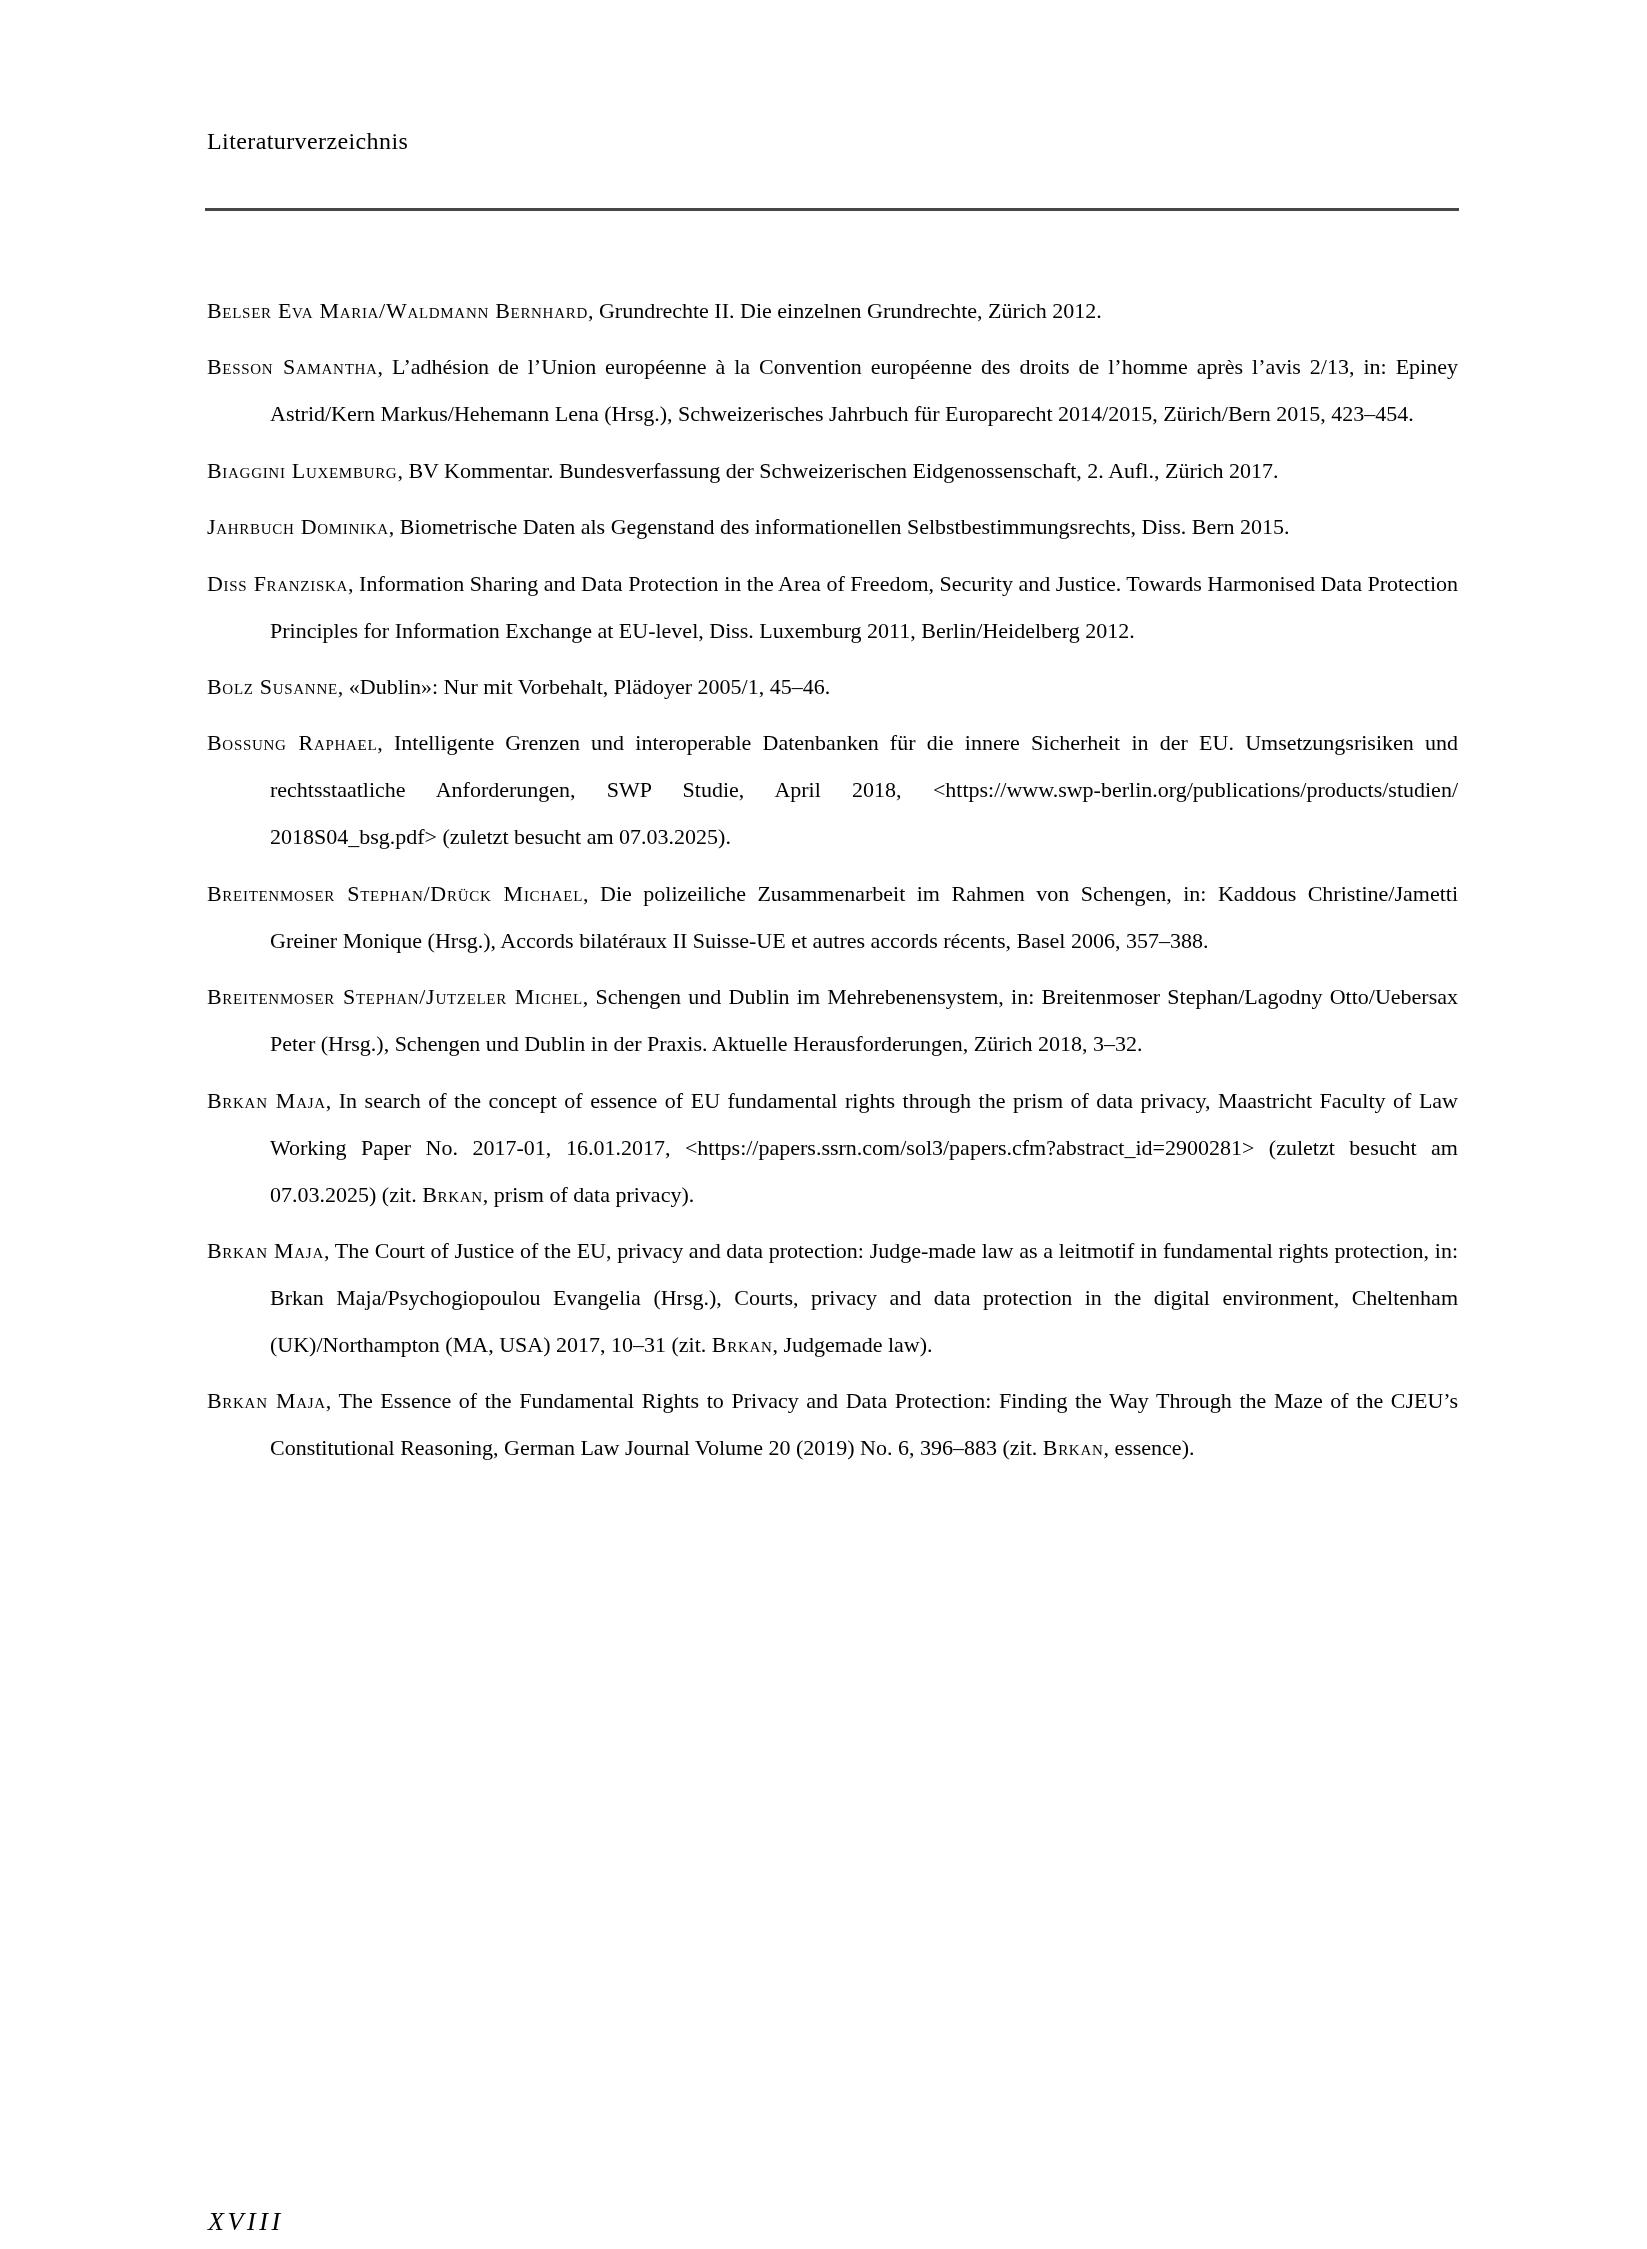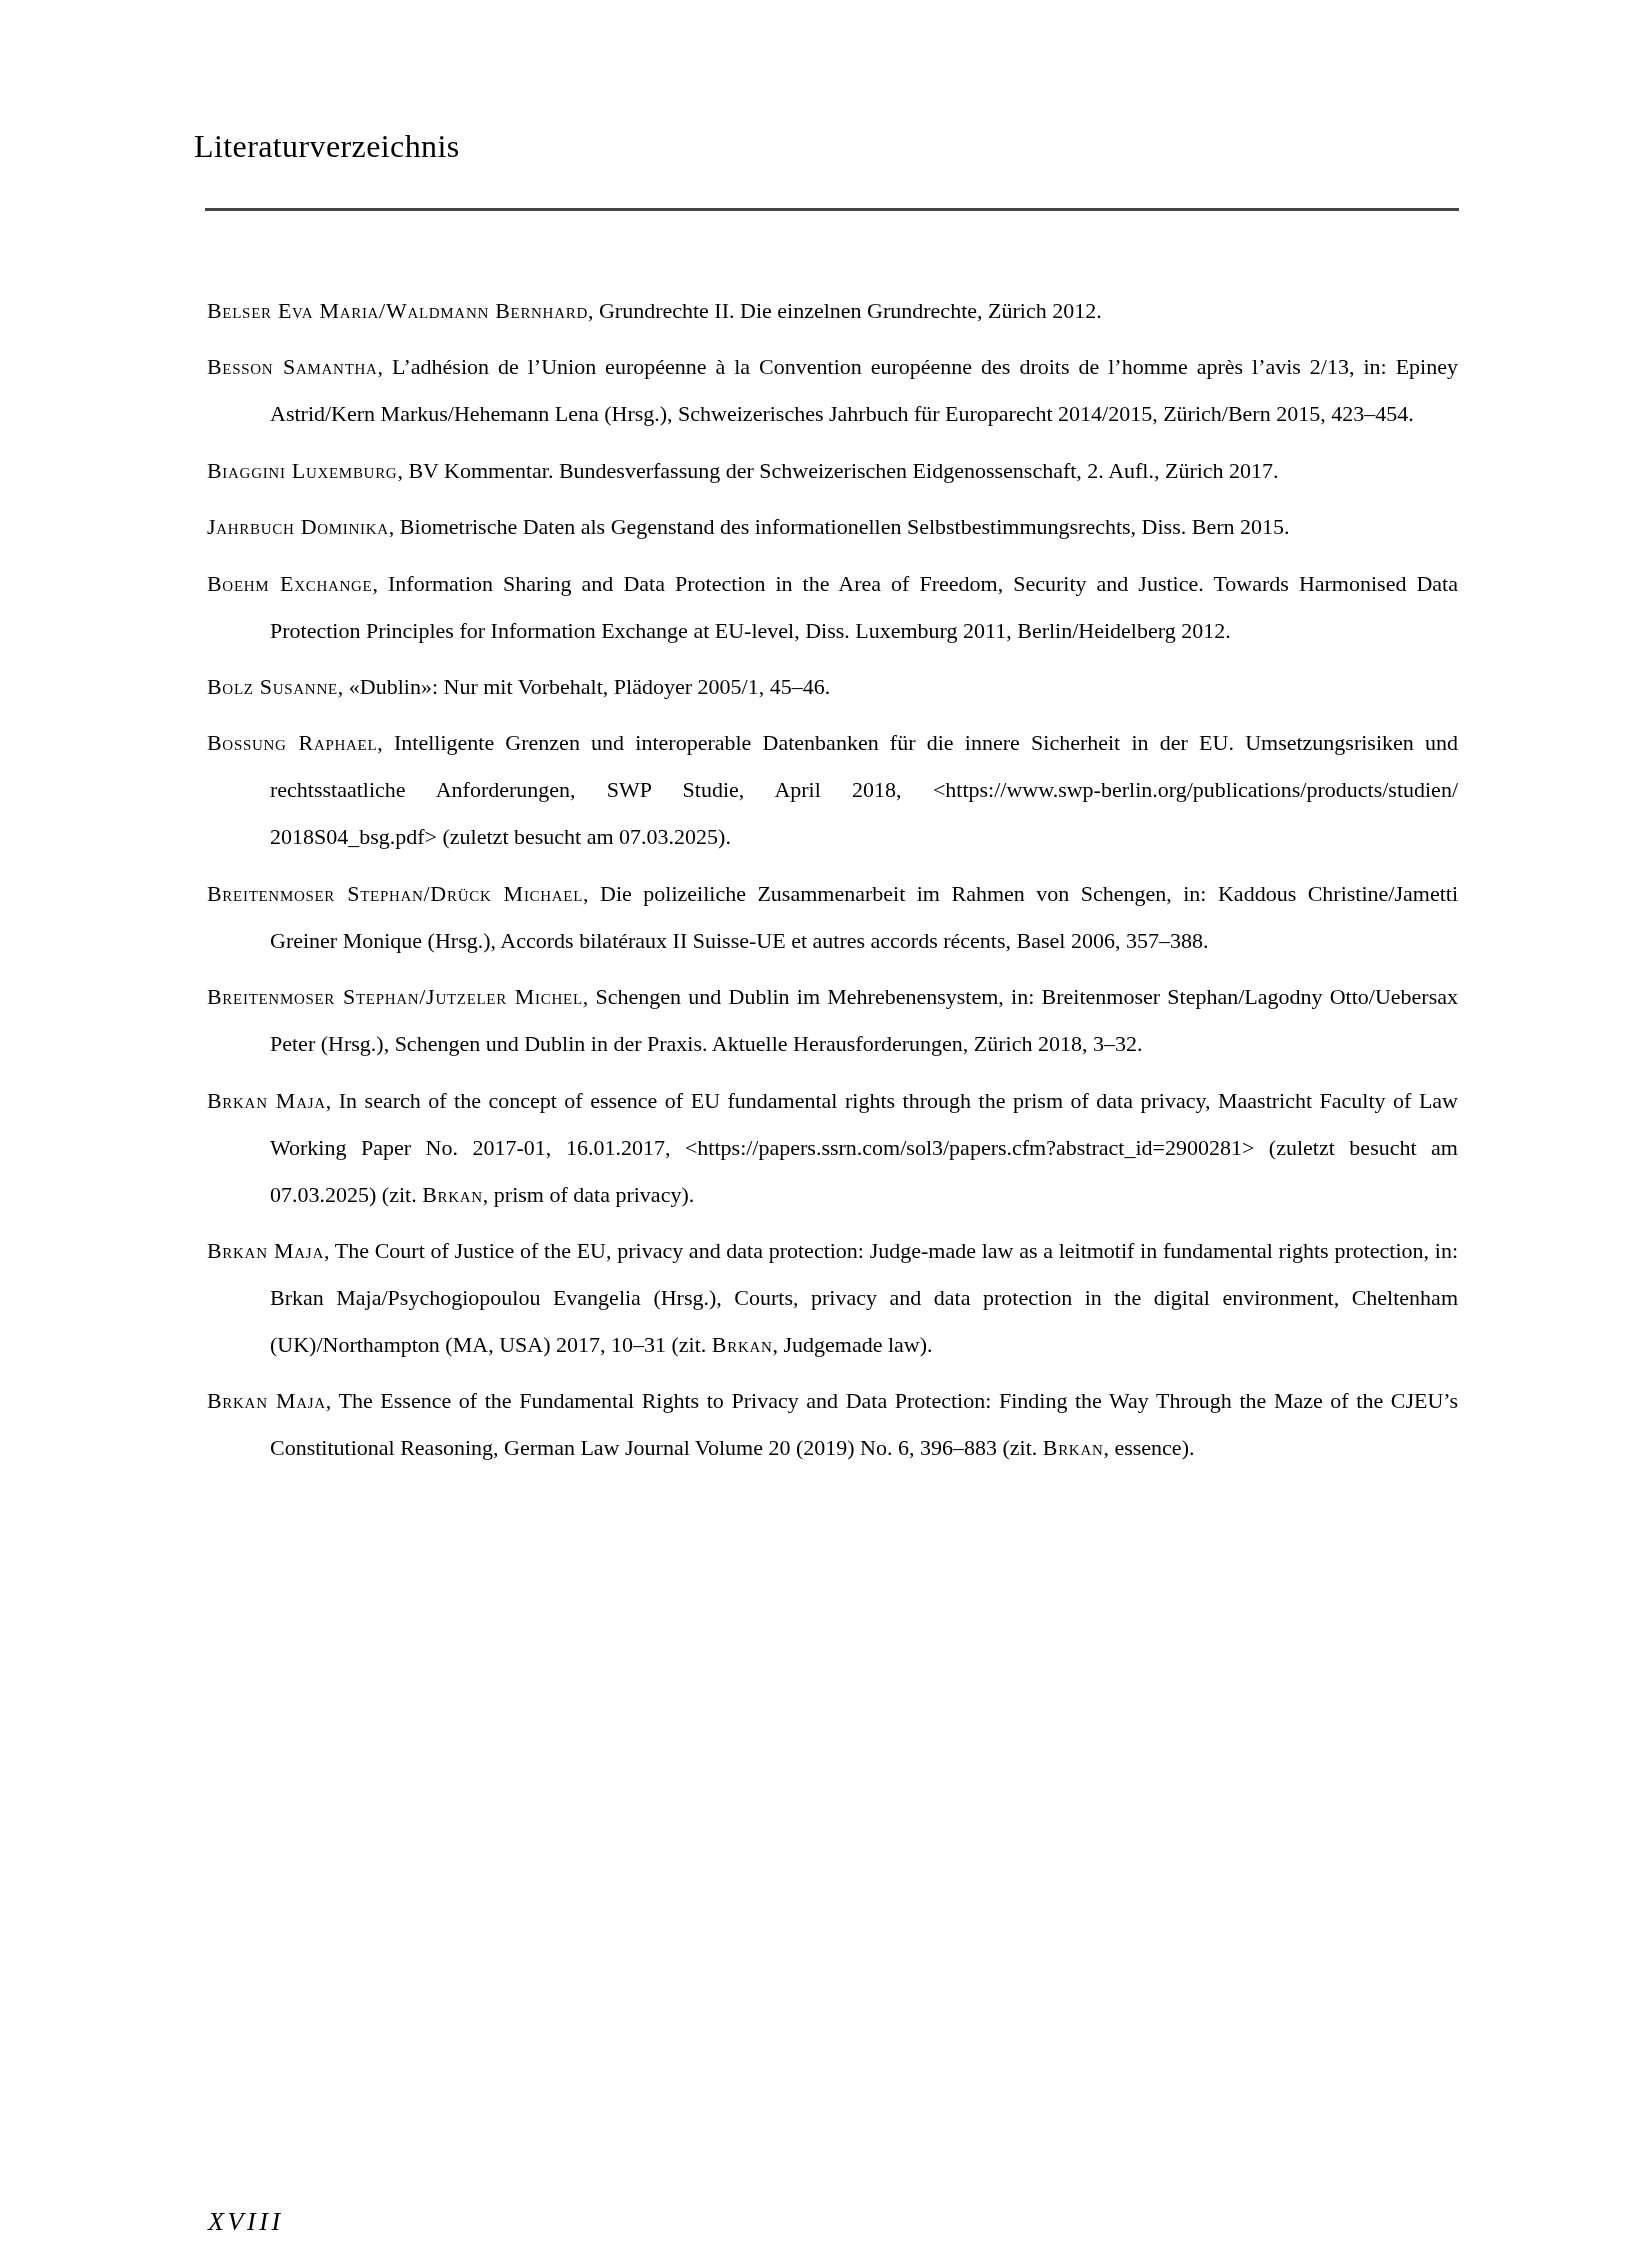--- a/index.html
+++ b/index.html
@@ -12,22 +12,22 @@
     width: 1647px;
     height: 2392px;
     background: #ffffff;
     color: #000000;
     font-family: "Liberation Serif", "DejaVu Serif", serif;
     overflow: hidden;
   }
   .running-head {
     position: absolute;
     top: 127px;
-    left: 194px;
-    font-size: 32px;
+    left: 207px;
+    font-size: 24px;
     line-height: 1.2;
     letter-spacing: 0.4px;
     white-space: nowrap;
   }
   .head-rule {
     position: absolute;
     top: 208px;
     left: 205px;
     width: 1254px;
     height: 0;
@@ -72,21 +72,21 @@
 
   <div class="running-head">Literaturverzeichnis</div>
 
   <hr class="head-rule">
 
   <main class="bibliography" id="ref-list">
       <p class="ref-entry"><span class="sc">Belser Eva Maria/Waldmann Bernhard</span><span>, Grundrechte II. Die einzelnen Grundrechte, Zürich 2012.</span></p>
       <p class="ref-entry"><span class="sc">Besson Samantha</span><span>, L’adhésion de l’Union européenne à la Convention européenne des droits de l’homme après l’avis 2/13, in: Epiney Astrid/Kern Markus/Hehemann Lena (Hrsg.), Schweizerisches Jahrbuch für Europarecht 2014/2015, Zürich/Bern 2015, 423–454.</span></p>
       <p class="ref-entry"><span class="sc">Biaggini Luxemburg</span><span>, BV Kommentar. Bundesverfassung der Schweizerischen Eidgenos­senschaft, 2. Aufl., Zürich 2017.</span></p>
       <p class="ref-entry"><span class="sc">Jahrbuch Dominika</span><span>, Biometrische Daten als Gegenstand des informationellen Selbstbe­stimmungsrechts, Diss. Bern 2015.</span></p>
-      <p class="ref-entry"><span class="sc">Boehm Exchange</span><span>, Information Sharing and Data Protection in the Area of Freedom, Se­curity and Justice. Towards Harmonised Data Protection Principles for Information Exchange at EU-level, Diss. Luxemburg 2011, Berlin/Heidelberg 2012.</span></p>
+      <p class="ref-entry"><span class="sc">Diss Franziska</span><span>, Information Sharing and Data Protection in the Area of Freedom, Se­curity and Justice. Towards Harmonised Data Protection Principles for Information Exchange at EU-level, Diss. Luxemburg 2011, Berlin/Heidelberg 2012.</span></p>
       <p class="ref-entry"><span class="sc">Bolz Susanne</span><span>, «Dublin»: Nur mit Vorbehalt, Plädoyer 2005/1, 45–46.</span></p>
       <p class="ref-entry"><span class="sc">Bossung Raphael</span><span>, Intelligente Grenzen und interoperable Datenbanken für die innere Sicherheit in der EU. Umsetzungsrisiken und rechtsstaatliche Anforderungen, SWP Studie, April 2018, &lt;https://​www.swp-berlin.org/​publications/​products/​studien/​2018S04_bsg.pdf&gt; (zuletzt besucht am 07.03.2025).</span></p>
       <p class="ref-entry"><span class="sc">Breitenmoser Stephan/Drück Michael</span><span>, Die polizeiliche Zusammenarbeit im Rahmen von Schengen, in: Kaddous Christine/Jametti Greiner Monique (Hrsg.), Accords bi­latéraux II Suisse-UE et autres accords récents, Basel 2006, 357–388.</span></p>
       <p class="ref-entry"><span class="sc">Breitenmoser Stephan/Jutzeler Michel</span><span>, Schengen und Dublin im Mehrebenensystem, in: Breitenmoser Stephan/Lagodny Otto/Uebersax Peter (Hrsg.), Schengen und Dublin in der Praxis. Aktuelle Herausforderungen, Zürich 2018, 3–32.</span></p>
       <p class="ref-entry"><span class="sc">Brkan Maja</span><span>, In search of the concept of essence of EU fundamental rights through the prism of data privacy, Maastricht Faculty of Law Working Paper No. 2017-01, 16.01.2017, &lt;https://​papers.ssrn.com/​sol3/​papers.cfm?abstract_id=2900281&gt; (zu­letzt besucht am 07.03.2025) (zit. </span><span class="sc">Brkan</span><span>, prism of data privacy).</span></p>
       <p class="ref-entry"><span class="sc">Brkan Maja</span><span>, The Court of Justice of the EU, privacy and data protection: Judge-made law as a leitmotif in fundamental rights protection, in: Brkan Maja/Psychogiopou­lou Evangelia (Hrsg.), Courts, privacy and data protection in the digital environ­ment, Cheltenham (UK)/Northampton (MA, USA) 2017, 10–31 (zit. </span><span class="sc">Brkan</span><span>, Judge­made law).</span></p>
       <p class="ref-entry"><span class="sc">Brkan Maja</span><span>, The Essence of the Fundamental Rights to Privacy and Data Protection: Finding the Way Through the Maze of the CJEU’s Constitutional Reasoning, Ger­man Law Journal Volume 20 (2019) No. 6, 396–883 (zit. </span><span class="sc">Brkan</span><span>, essence).</span></p>
     </main>
 
   <div class="page-number">XVIII</div>

